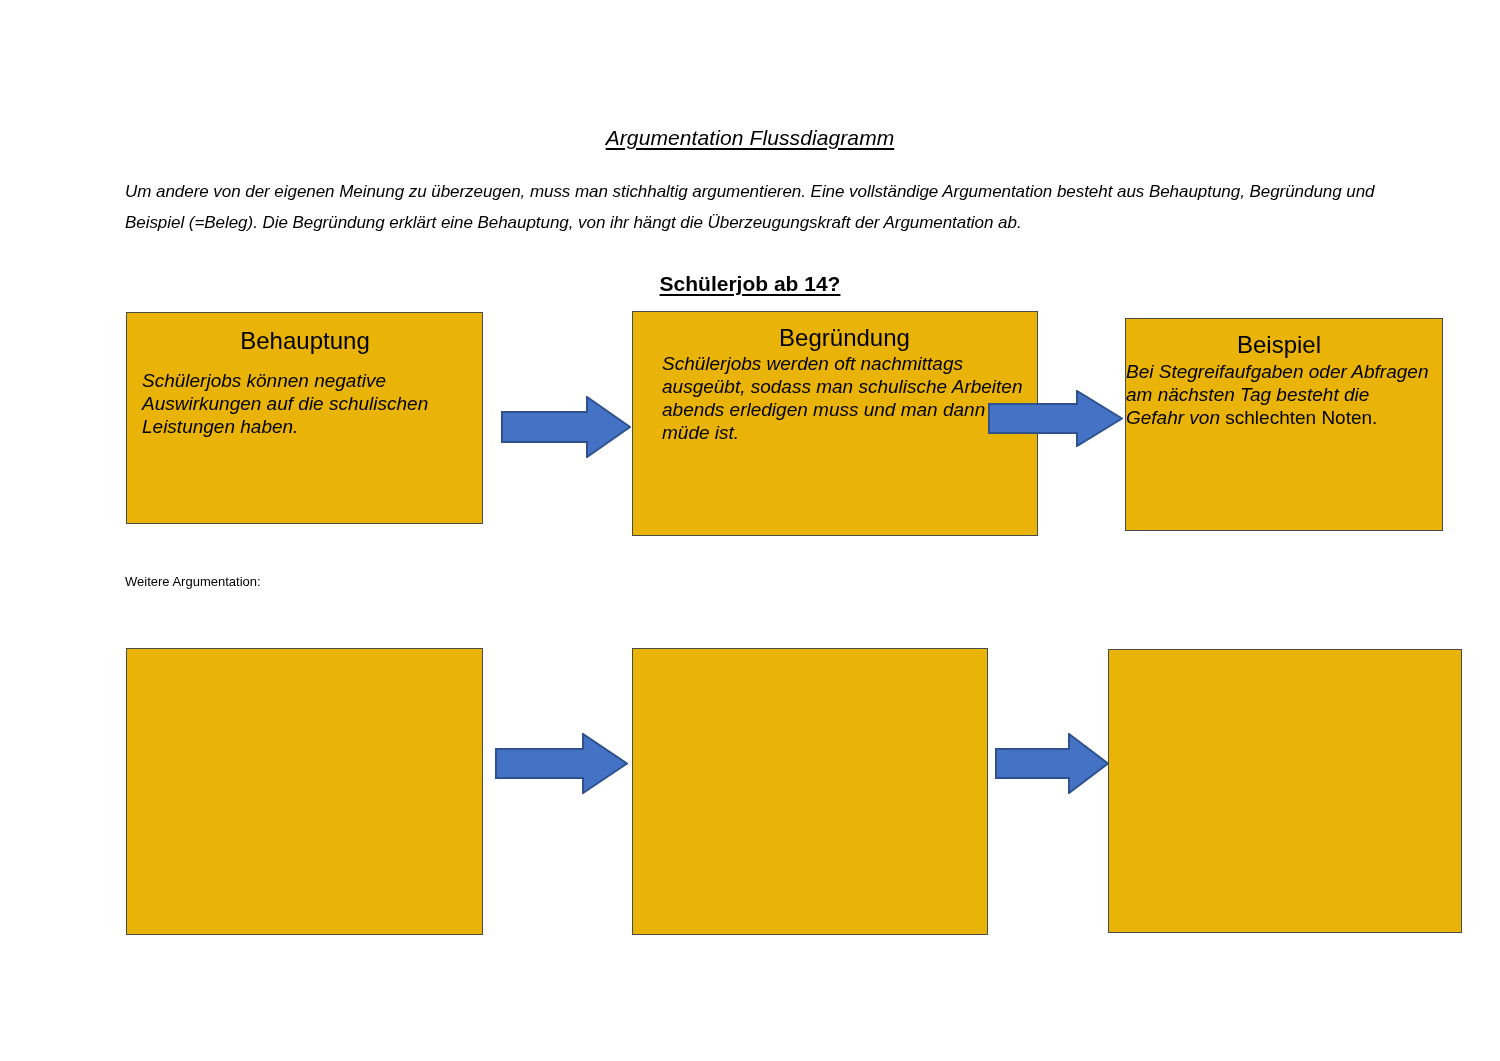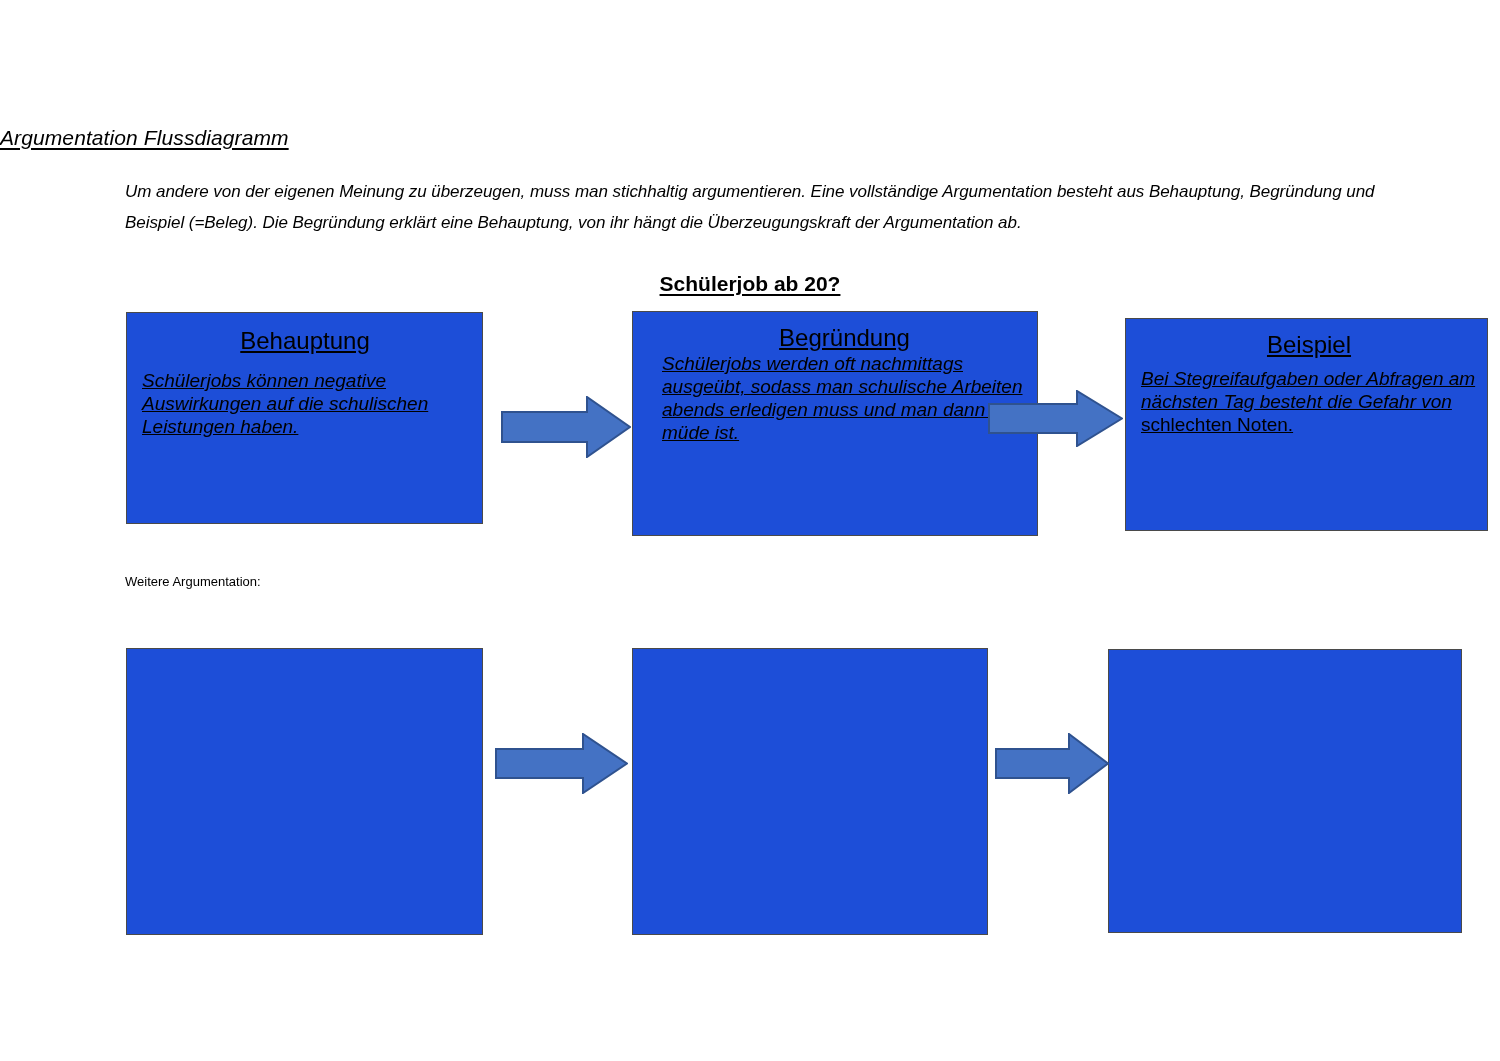--- a/index.html
+++ b/index.html
@@ -22,21 +22,21 @@
     width: 1500px;
     height: 1061px;
   }
 
   
   .doc-title {
     position: absolute;
     left: 0;
     top: 126px;
     width: 1500px;
-    text-align: left;
+    text-align: center;
     font-size: 21px;
     font-style: italic;
     text-decoration: underline;
     text-underline-offset: 3px;
     letter-spacing: 0.1px;
   }
 
   
   .intro {
     position: absolute;
@@ -60,23 +60,22 @@
     font-size: 21px;
     font-weight: bold;
     text-decoration: underline;
     text-underline-offset: 3px;
   }
 
   
   .box {
     position: absolute;
     border: 1.4px solid #4a4a4a;
-    background: #1d4ed8;
+    background: #eab308;
     box-sizing: border-box;
-    text-decoration: underline;
   }
   .box-heading {
     font-size: 24px;
     text-align: center;
     line-height: 1.15;
     margin-top: 14px;
   }
   .box-body {
     font-size: 19px;
     font-style: italic;
@@ -89,26 +88,26 @@
   
   #box-behauptung {
     left: 126px; top: 312px; width: 357px; height: 212px;
     padding: 0 14px 0 15px;
   }
   #box-begruendung {
     left: 632px; top: 311px; width: 406px; height: 225px;
     padding: 0 10px 0 29px;
   }
   #box-beispiel {
-    left: 1125px; top: 318px; width: 363px; height: 213px;
-    padding: 0 10px 0 15px;
+    left: 1125px; top: 318px; width: 318px; height: 213px;
+    padding: 0 10px 0 0;
   }
   #box-begruendung .box-heading { margin-top: 12px; }
   #box-beispiel .box-heading { margin-top: 12px; }
-  #box-beispiel .box-body { margin-top: 8px; }
+  #box-beispiel .box-body { margin-top: 1px; }
   #box-begruendung .box-body { margin-top: 0; }
 
   
   #box-empty-1 { left: 126px; top: 648px; width: 357px; height: 287px; }
   #box-empty-2 { left: 632px; top: 648px; width: 356px; height: 287px; }
   #box-empty-3 { left: 1108px; top: 649px; width: 354px; height: 284px; }
 
   
   .arrow { position: absolute; }
   .arrow svg { display: block; width: 100%; height: 100%; }
@@ -130,21 +129,21 @@
 </style>
 </head>
 <body>
 
 <div class="page">
 
   <div class="doc-title">Argumentation Flussdiagramm</div>
 
   <div class="intro">Um andere von der eigenen Meinung zu überzeugen, muss man stichhaltig argumentieren. Eine vollständige Argumentation besteht aus Behauptung, Begründung und Beispiel (=Beleg). Die Begründung erklärt eine Behauptung, von ihr hängt die Überzeugungskraft der Argumentation ab.</div>
 
-  <div class="subtitle">Schülerjob ab 20?</div>
+  <div class="subtitle">Schülerjob ab 14?</div>
 
   <div class="box" id="box-behauptung">
     <div class="box-heading">Behauptung</div>
     <div class="box-body">Schülerjobs können negative Auswirkungen auf die schulischen Leistungen haben.</div>
   </div>
 
   <div class="box" id="box-begruendung">
     <div class="box-heading">Begründung</div>
     <div class="box-body">Schülerjobs werden oft nachmittags ausgeübt, sodass man schulische Arbeiten abends erledigen muss und man dann zu müde ist.</div>
   </div>

